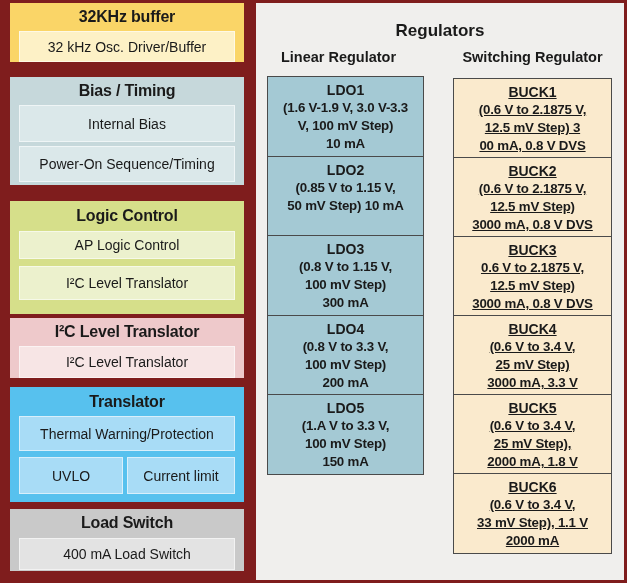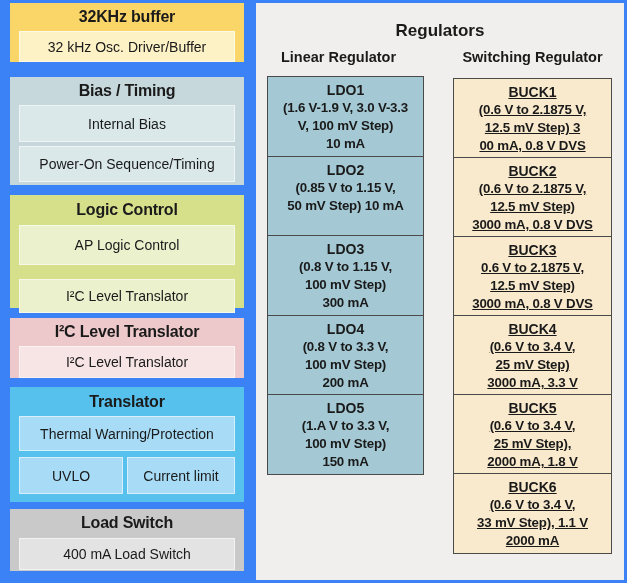--- a/index.html
+++ b/index.html
@@ -28,23 +28,23 @@
   .inner {
     display: flex; align-items: center; justify-content: center;
     font-size: 14px; text-align: center;
     border: 1px solid rgba(255,255,255,0.55);
   }
   .b1 { top: 3px;   height: 59px; }
   .b1 .inner { height: 31px; }
   .b2 { top: 77px;  height: 108px; }
   .b2 .inner { height: 37px; margin-bottom: 4px; }
   .b2 .inner:last-child { height: 36px; margin-bottom: 0; }
-  .b3 { top: 195px; height: 113px; padding-top: 5px; }
+  .b3 { top: 201px; height: 113px; padding-top: 5px; }
   .b3 .block-title { margin-bottom: 5px; }
-  .b3 .inner { height: 40px; margin-bottom: 14px; }
+  .b3 .inner { height: 28px; margin-bottom: 7px; }
   .b3 .inner:last-child { height: 34px; margin-bottom: 0; }
   .b4 { top: 318px; height: 60px; }
   .b4 .inner { height: 32px; }
   .b5 { top: 387px; height: 115px; padding-top: 5px; }
   .b5 .inner { height: 35px; margin-bottom: 6px; }
   .b5 .prot-row { display: flex; gap: 4px; }
   .b5 .prot-row .inner { height: 37px; margin-bottom: 0; }
   .b5 .prot-row .inner.half-a { width: 104px; flex: none; }
   .b5 .prot-row .inner.half-b { flex: 1; }
   .b6 { top: 509px; height: 62px; }
@@ -81,21 +81,21 @@
   }
   .reg-box + .reg-box { margin-top: -1.5px; }
   .stack.linear .reg-box { height: 81px; }
   .stack.switching .reg-box { height: 80.5px; text-decoration: underline; }
   .reg-name { font-size: 14px; font-weight: 700; line-height: 18px; }
   .reg-line { font-size: 13.3px; font-weight: 700; line-height: 18px; white-space: nowrap; letter-spacing: -0.2px; }
 </style>
 </head>
 <body>
 
-<div class="canvas" style="background-color: #3b82f6;">
+<div class="canvas" style="background-color: #7f1d1d;">
 
   <div class="block b1" style="background-color: rgb(250, 213, 103);">
     <div class="block-title">32KHz buffer</div>
     <div class="inner" style="background-color: rgb(253, 241, 198);">32 kHz Osc. Driver/Buffer</div>
   </div>
 
   <div class="block b2" style="background-color: rgb(198, 216, 219);">
     <div class="block-title">Bias / Timing</div>
     <div class="inner" style="background-color: rgb(219, 232, 234);">Internal Bias</div>
     <div class="inner" style="background-color: rgb(219, 232, 234);">Power-On Sequence/Timing</div>

